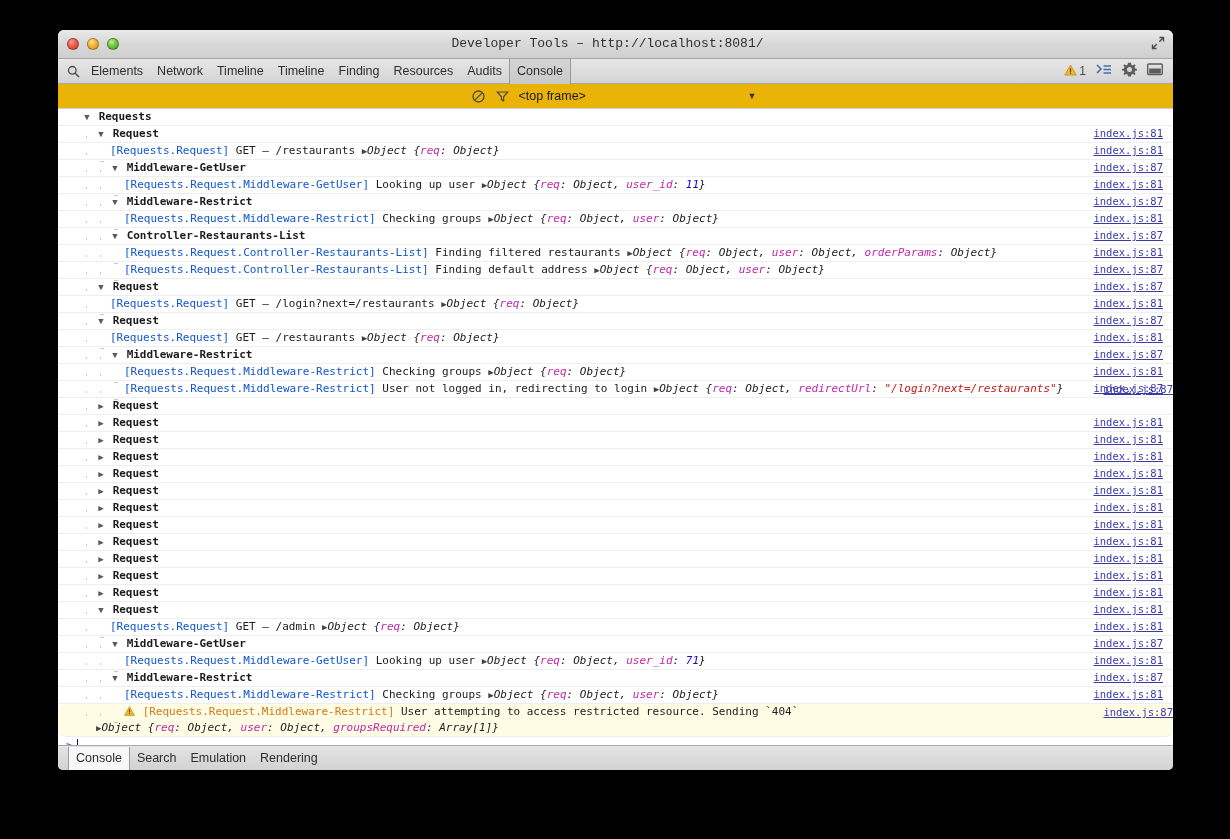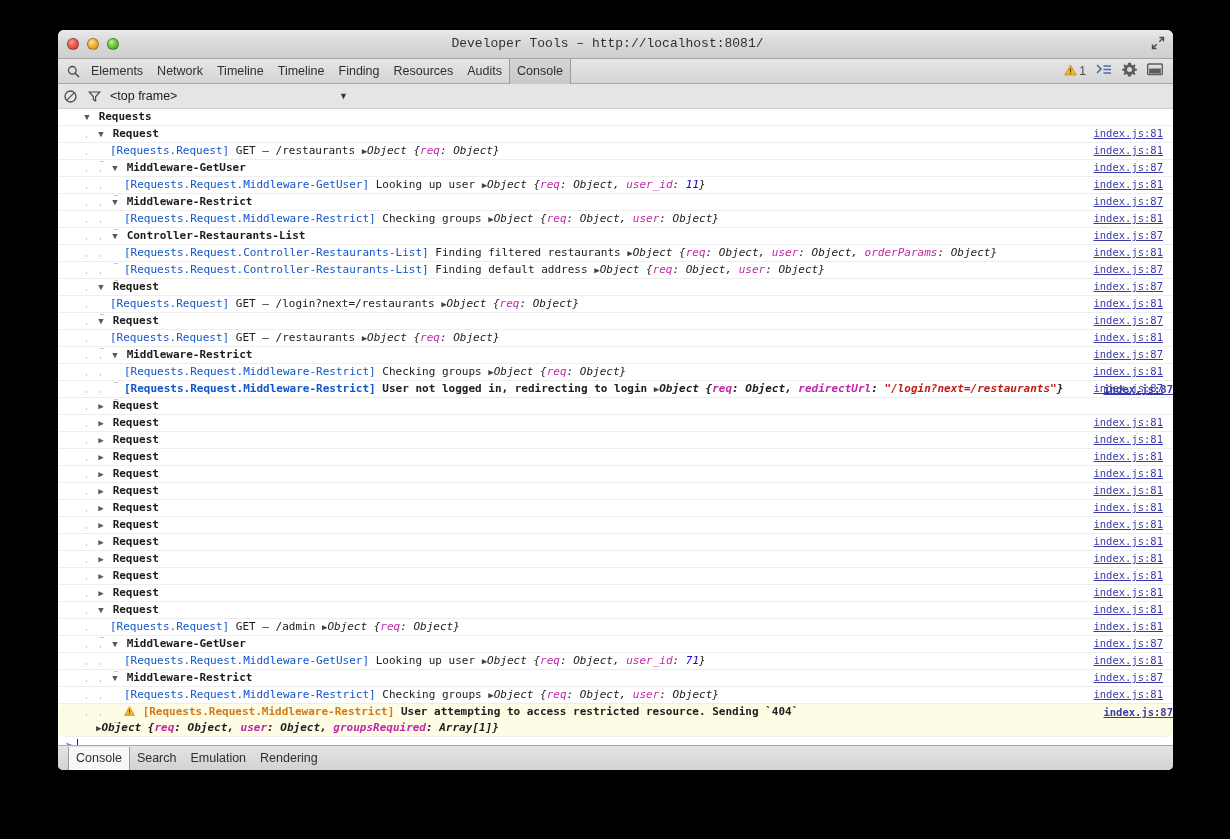--- a/index.html
+++ b/index.html
@@ -81,24 +81,24 @@
     border-right: 1px solid #9a9a9a;
     box-shadow: inset 0 1px 0 rgba(255,255,255,0.55);
   }
   #tabbar .spacer { flex: 1 1 auto; }
   #tabbar .right-icons { display: flex; align-items: center; gap: 10px; padding-right: 6px; }
   .warn-count { font-size: 12px; color: #4a4a4a; margin-left: 2px; }
 
   
   #filterbar {
     height: 24px; flex: 0 0 24px;
-    background: #e5e5e5;
+    background: #eab308;
     border-bottom: 1px solid #cfcfcf;
     display: flex; align-items: center;
-    font-size: 12px; color: #333;
+    font-size: 12px; color: #333; justify-content: center;
   }
   #filterbar .fb-icon { width: 24px; display:flex; align-items:center; justify-content:center; }
   #frame-select {
     display: flex; align-items: center;
     width: 250px;
     font-family: "Liberation Sans", sans-serif;
     font-size: 12.5px; color: #1a1a1a;
   }
   #frame-select .label { flex: 1 1 auto; padding-left: 4px; }
   #frame-select .arrow { padding-right: 8px; font-size: 9px; color: #333; }
@@ -127,21 +127,21 @@
   }
   .row .src {
     position: absolute;
     right: 10px; top: 16px;
     font-family: "DejaVu Sans Mono", monospace;
     font-size: 10.5px;
     color: #3a3aa8;
     text-decoration: underline;
     line-height: 16px;
   }
-  .row.wrap { white-space: normal; font-weight: bold; }
+  .row.wrap { white-space: normal; }
   .row.wrap .content { white-space: normal; }
   .row.wrap .src { position: static; float: right; margin-top: 0; display:block; text-align:right;}
 
   .tri {
     display: inline-block;
     width: 10px;
     color: #5a5a5a;
     font-size: 9px;
     text-align: center;
   }

